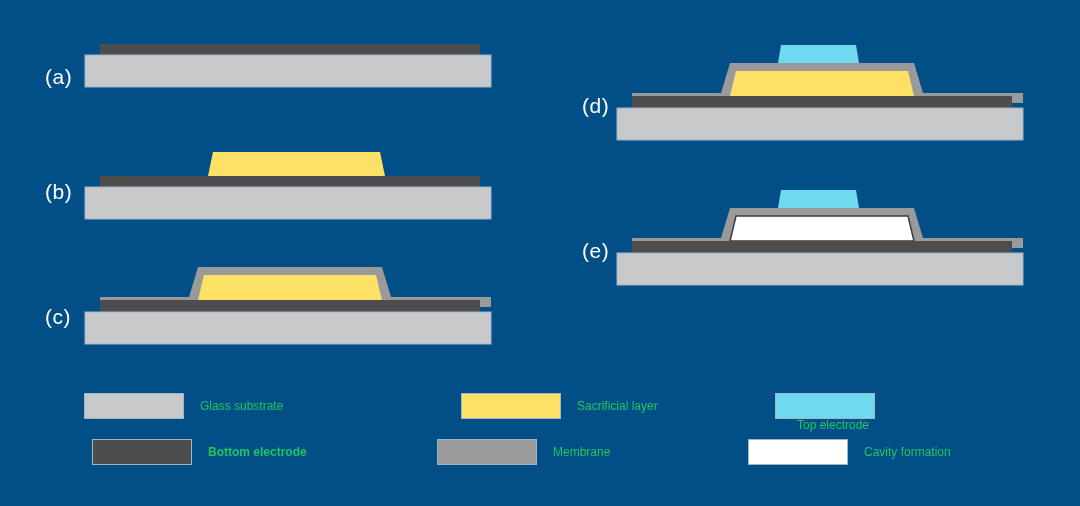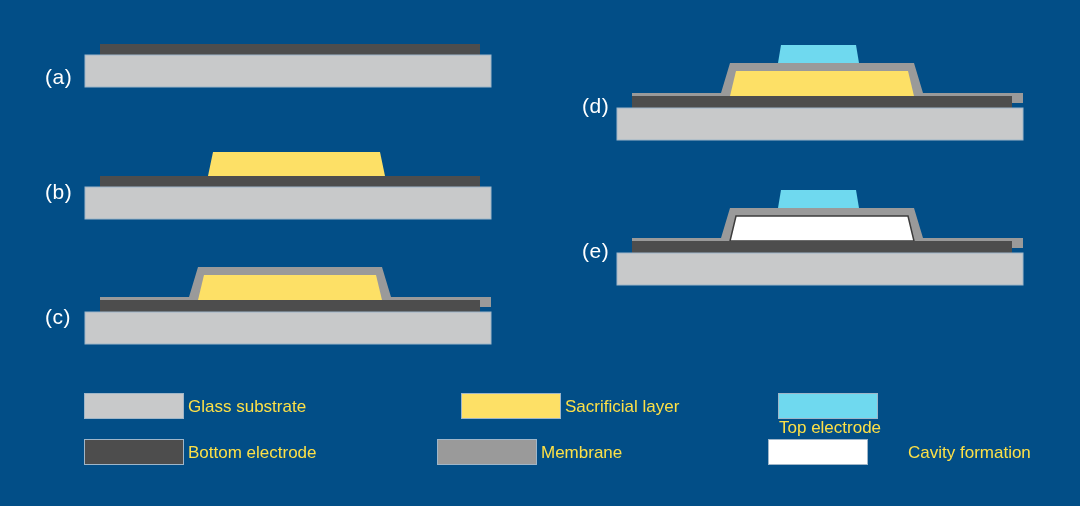--- a/index.html
+++ b/index.html
@@ -48,23 +48,23 @@
     align-items: center;
   }
   .legend-swatch {
     width: 100px;
     height: 26px;
     box-sizing: border-box;
     border: 1px solid #9fb6c9;
     flex: 0 0 auto;
   }
   .legend-text {
-    margin-left: 4px;
-    color: #fde047;
-    font-size: 17px;
+    margin-left: 16px;
+    color: #22c55e;
+    font-size: 12px;
     white-space: nowrap;
     line-height: 1;
   }
 </style>
 </head>
 <body>
 
 <div id="figure">
 
   <div class="panel-label" style="left:45px; top:66px;">(a)</div>
@@ -124,40 +124,40 @@
     </svg>
   </div>
 
   <div class="legend">
 
     <div class="legend-row" style="left:0px; top:5px;">
       <div class="legend-swatch" style="background:#c8c9ca;"></div>
       <div class="legend-text">Glass substrate</div>
     </div>
 
-    <div class="legend-row" style="left:0px; top:51px;">
+    <div class="legend-row" style="left:8px; top:51px;font-weight:bold;">
       <div class="legend-swatch" style="background:#4d4d4d;"></div>
       <div class="legend-text">Bottom electrode</div>
     </div>
 
     <div class="legend-row" style="left:349px; top:5px;padding-left:28px;">
       <div class="legend-swatch" style="background:#fde066;"></div>
       <div class="legend-text">Sacrificial layer</div>
     </div>
 
     <div class="legend-row" style="left:353px; top:51px;">
       <div class="legend-swatch" style="background:#9a9a9a;"></div>
       <div class="legend-text">Membrane</div>
     </div>
 
     <div class="legend-row" style="left:691px; top:5px;flex-direction:column;">
       <div class="legend-swatch" style="background:#6fd9ef;"></div>
       <div class="legend-text">Top electrode</div>
     </div>
 
-    <div class="legend-row" style="left:684px; top:51px;gap:36px;">
+    <div class="legend-row" style="left:664px; top:51px;">
       <div class="legend-swatch" style="background:#ffffff;"></div>
       <div class="legend-text">Cavity formation</div>
     </div>
 
   </div>
 
 </div>
 
 </body></html>

